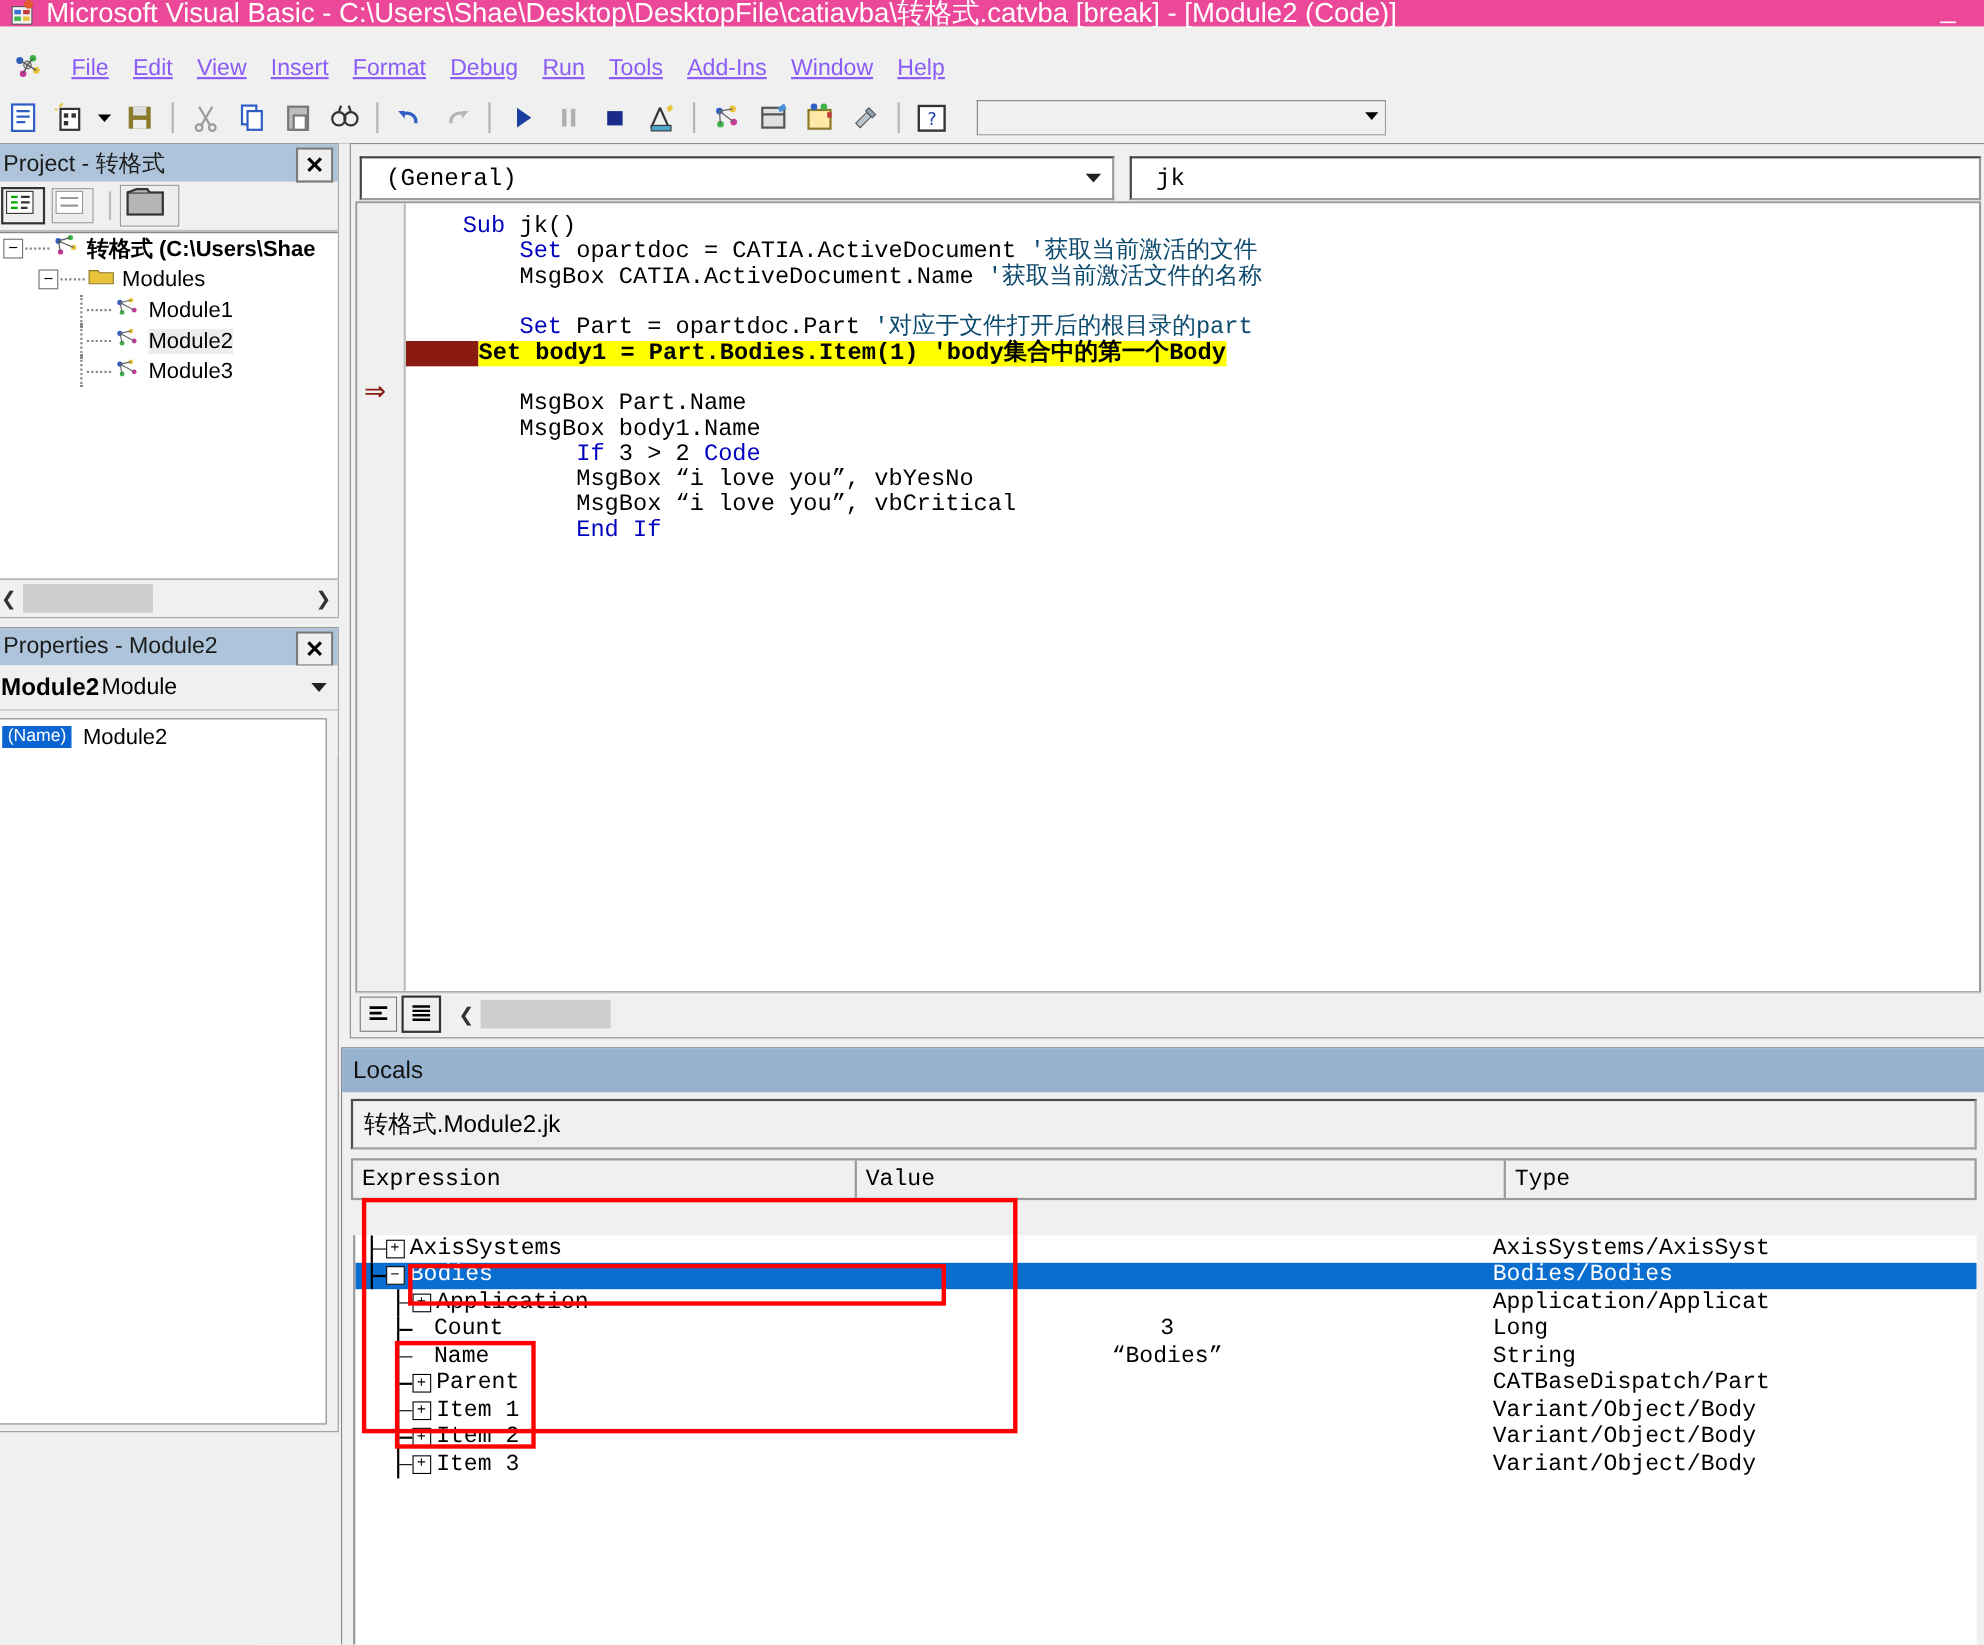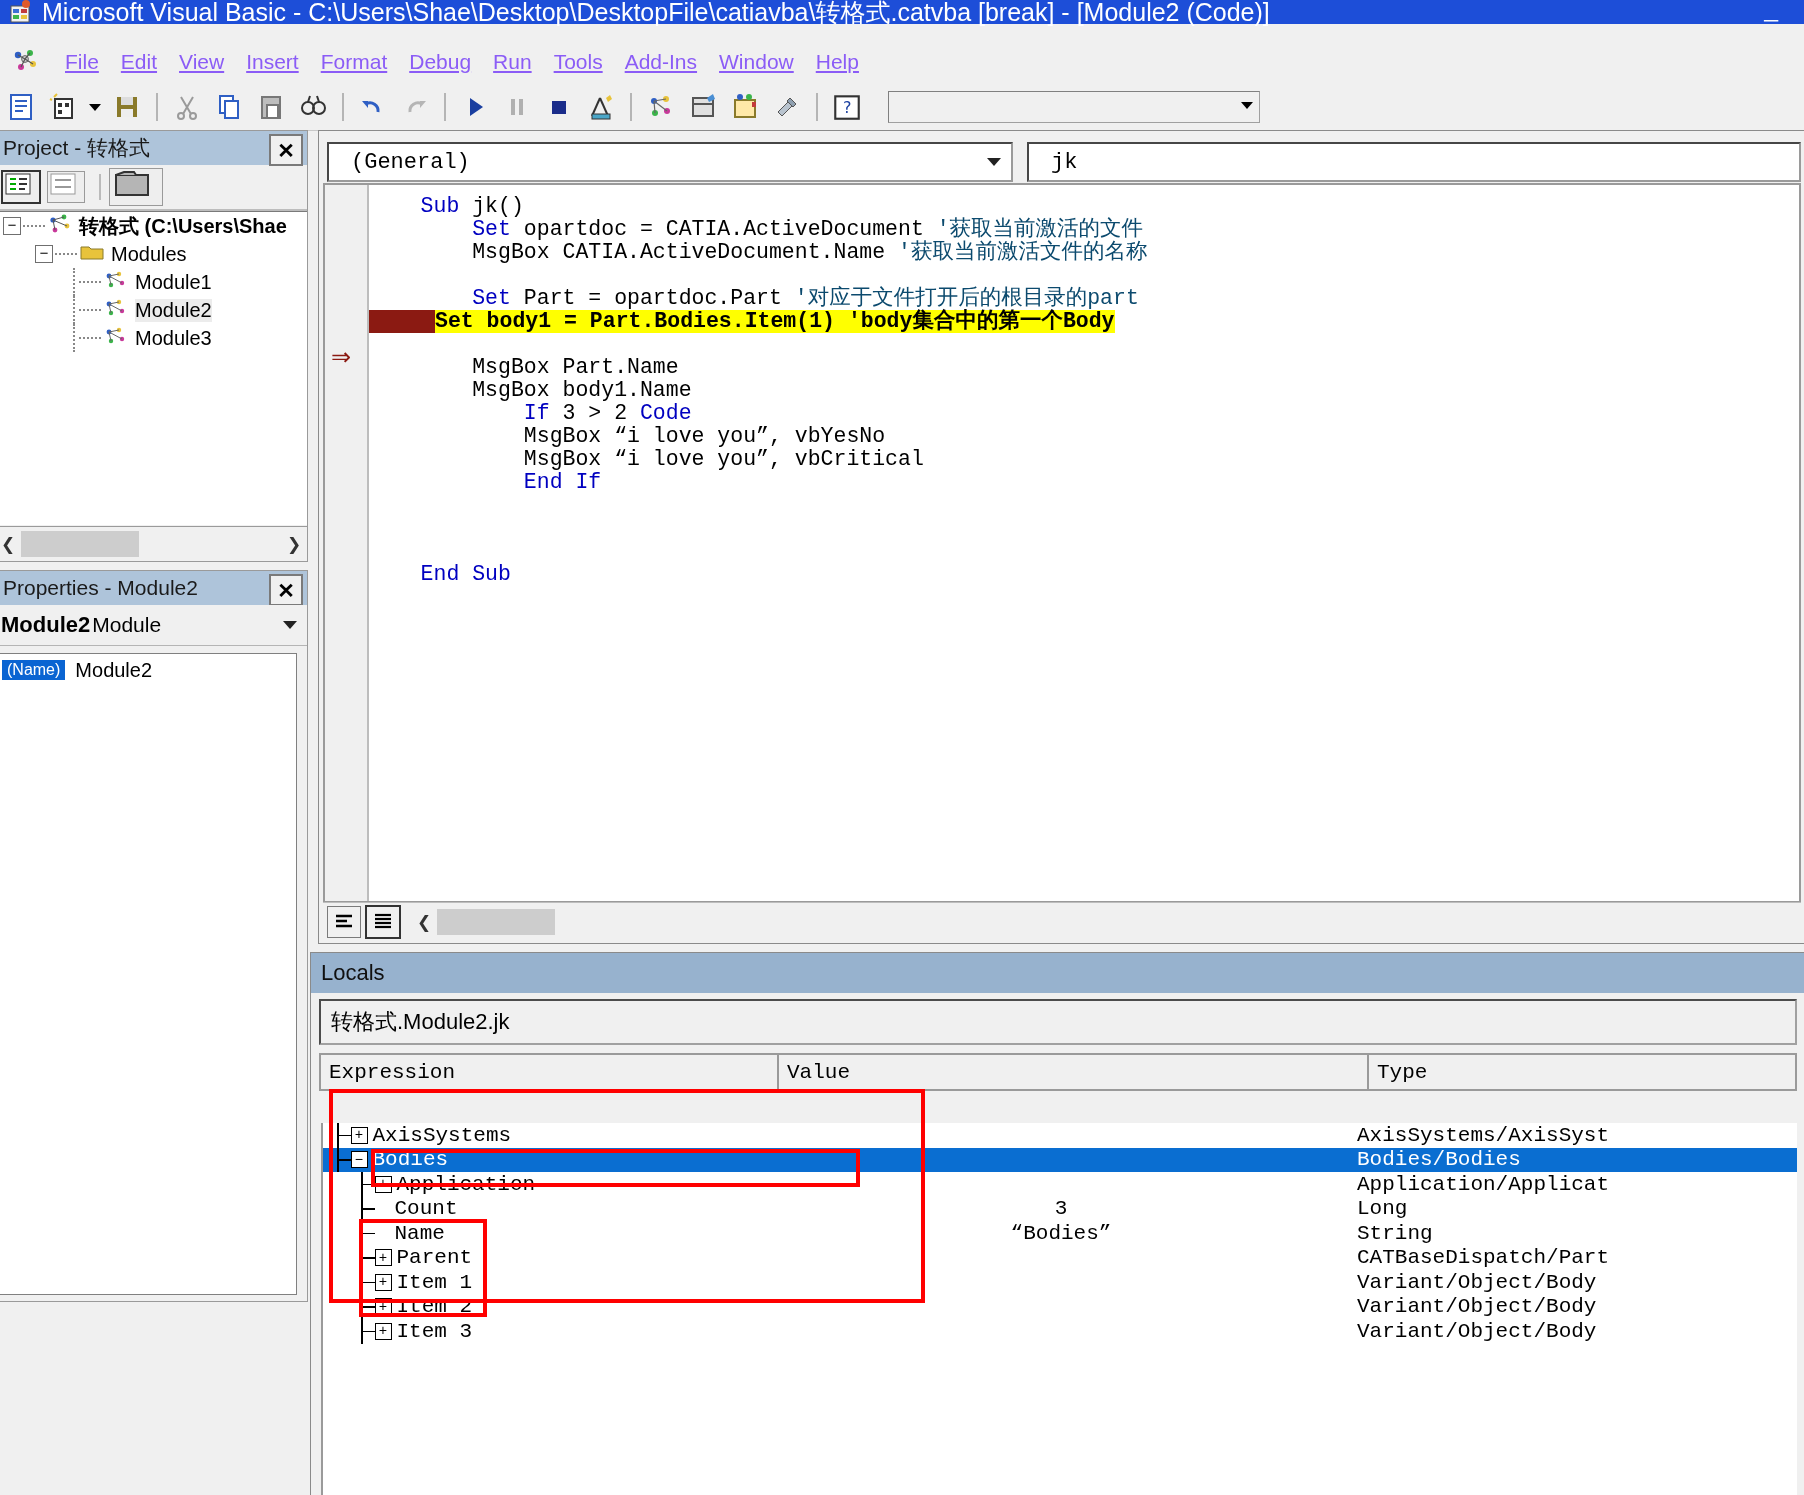--- a/index.html
+++ b/index.html
@@ -7,21 +7,21 @@
     width:1804px;height:1495px;overflow:hidden;
     background:#ffffff;
     font-family:"Liberation Sans", sans-serif;
     -webkit-font-smoothing:none;
   }
   .app{position:relative;width:1804px;height:1495px;background:#f0f0f0;}
 
   
   .titlebar{
     position:absolute;left:0;top:0;width:1804px;height:24px;
-    background:#1d4ed8;color:#ffffff;
+    background:#ec4899;color:#ffffff;
     display:flex;align-items:center;
   }
   .titlebar .tb-icon{
     width:26px;height:26px;margin-left:8px;margin-right:8px;
     flex:0 0 auto;position:relative;
   }
   .titlebar .tb-title{
     font-size:25px;line-height:28px;white-space:nowrap;
     letter-spacing:0px;
   }
@@ -549,21 +549,20 @@
           <div class="cl">&nbsp;</div>
           <div class="cl"><span>        </span><span class="">MsgBox Part.Name</span></div>
           <div class="cl"><span>        </span><span class="">MsgBox body1.Name</span></div>
           <div class="cl"><span>            </span><span class="kw">If </span><span class="">3 &gt; 2 </span><span class="kw">Code</span></div>
           <div class="cl"><span>            </span><span class="">MsgBox “i love you”, vbYesNo</span></div>
           <div class="cl"><span>            </span><span class="">MsgBox “i love you”, vbCritical</span></div>
           <div class="cl"><span>            </span><span class="kw">End If</span></div>
           <div class="cl">&nbsp;</div>
           <div class="cl">&nbsp;</div>
           <div class="cl">&nbsp;</div>
-          <div class="cl"><span>    </span><span class="kw">End Sub</span></div>
         </div>
     </div>
     <div class="code-foot">
       <div class="vw-btn">
         <svg width="22" height="20" viewBox="0 0 22 20">
             <line x1="3" y1="4" x2="19" y2="4" stroke="#000" stroke-width="2.5"></line>
             <line x1="3" y1="9" x2="14" y2="9" stroke="#000" stroke-width="2.5"></line>
             <line x1="3" y1="14" x2="19" y2="14" stroke="#000" stroke-width="2.5"></line>
           </svg>
       </div>

